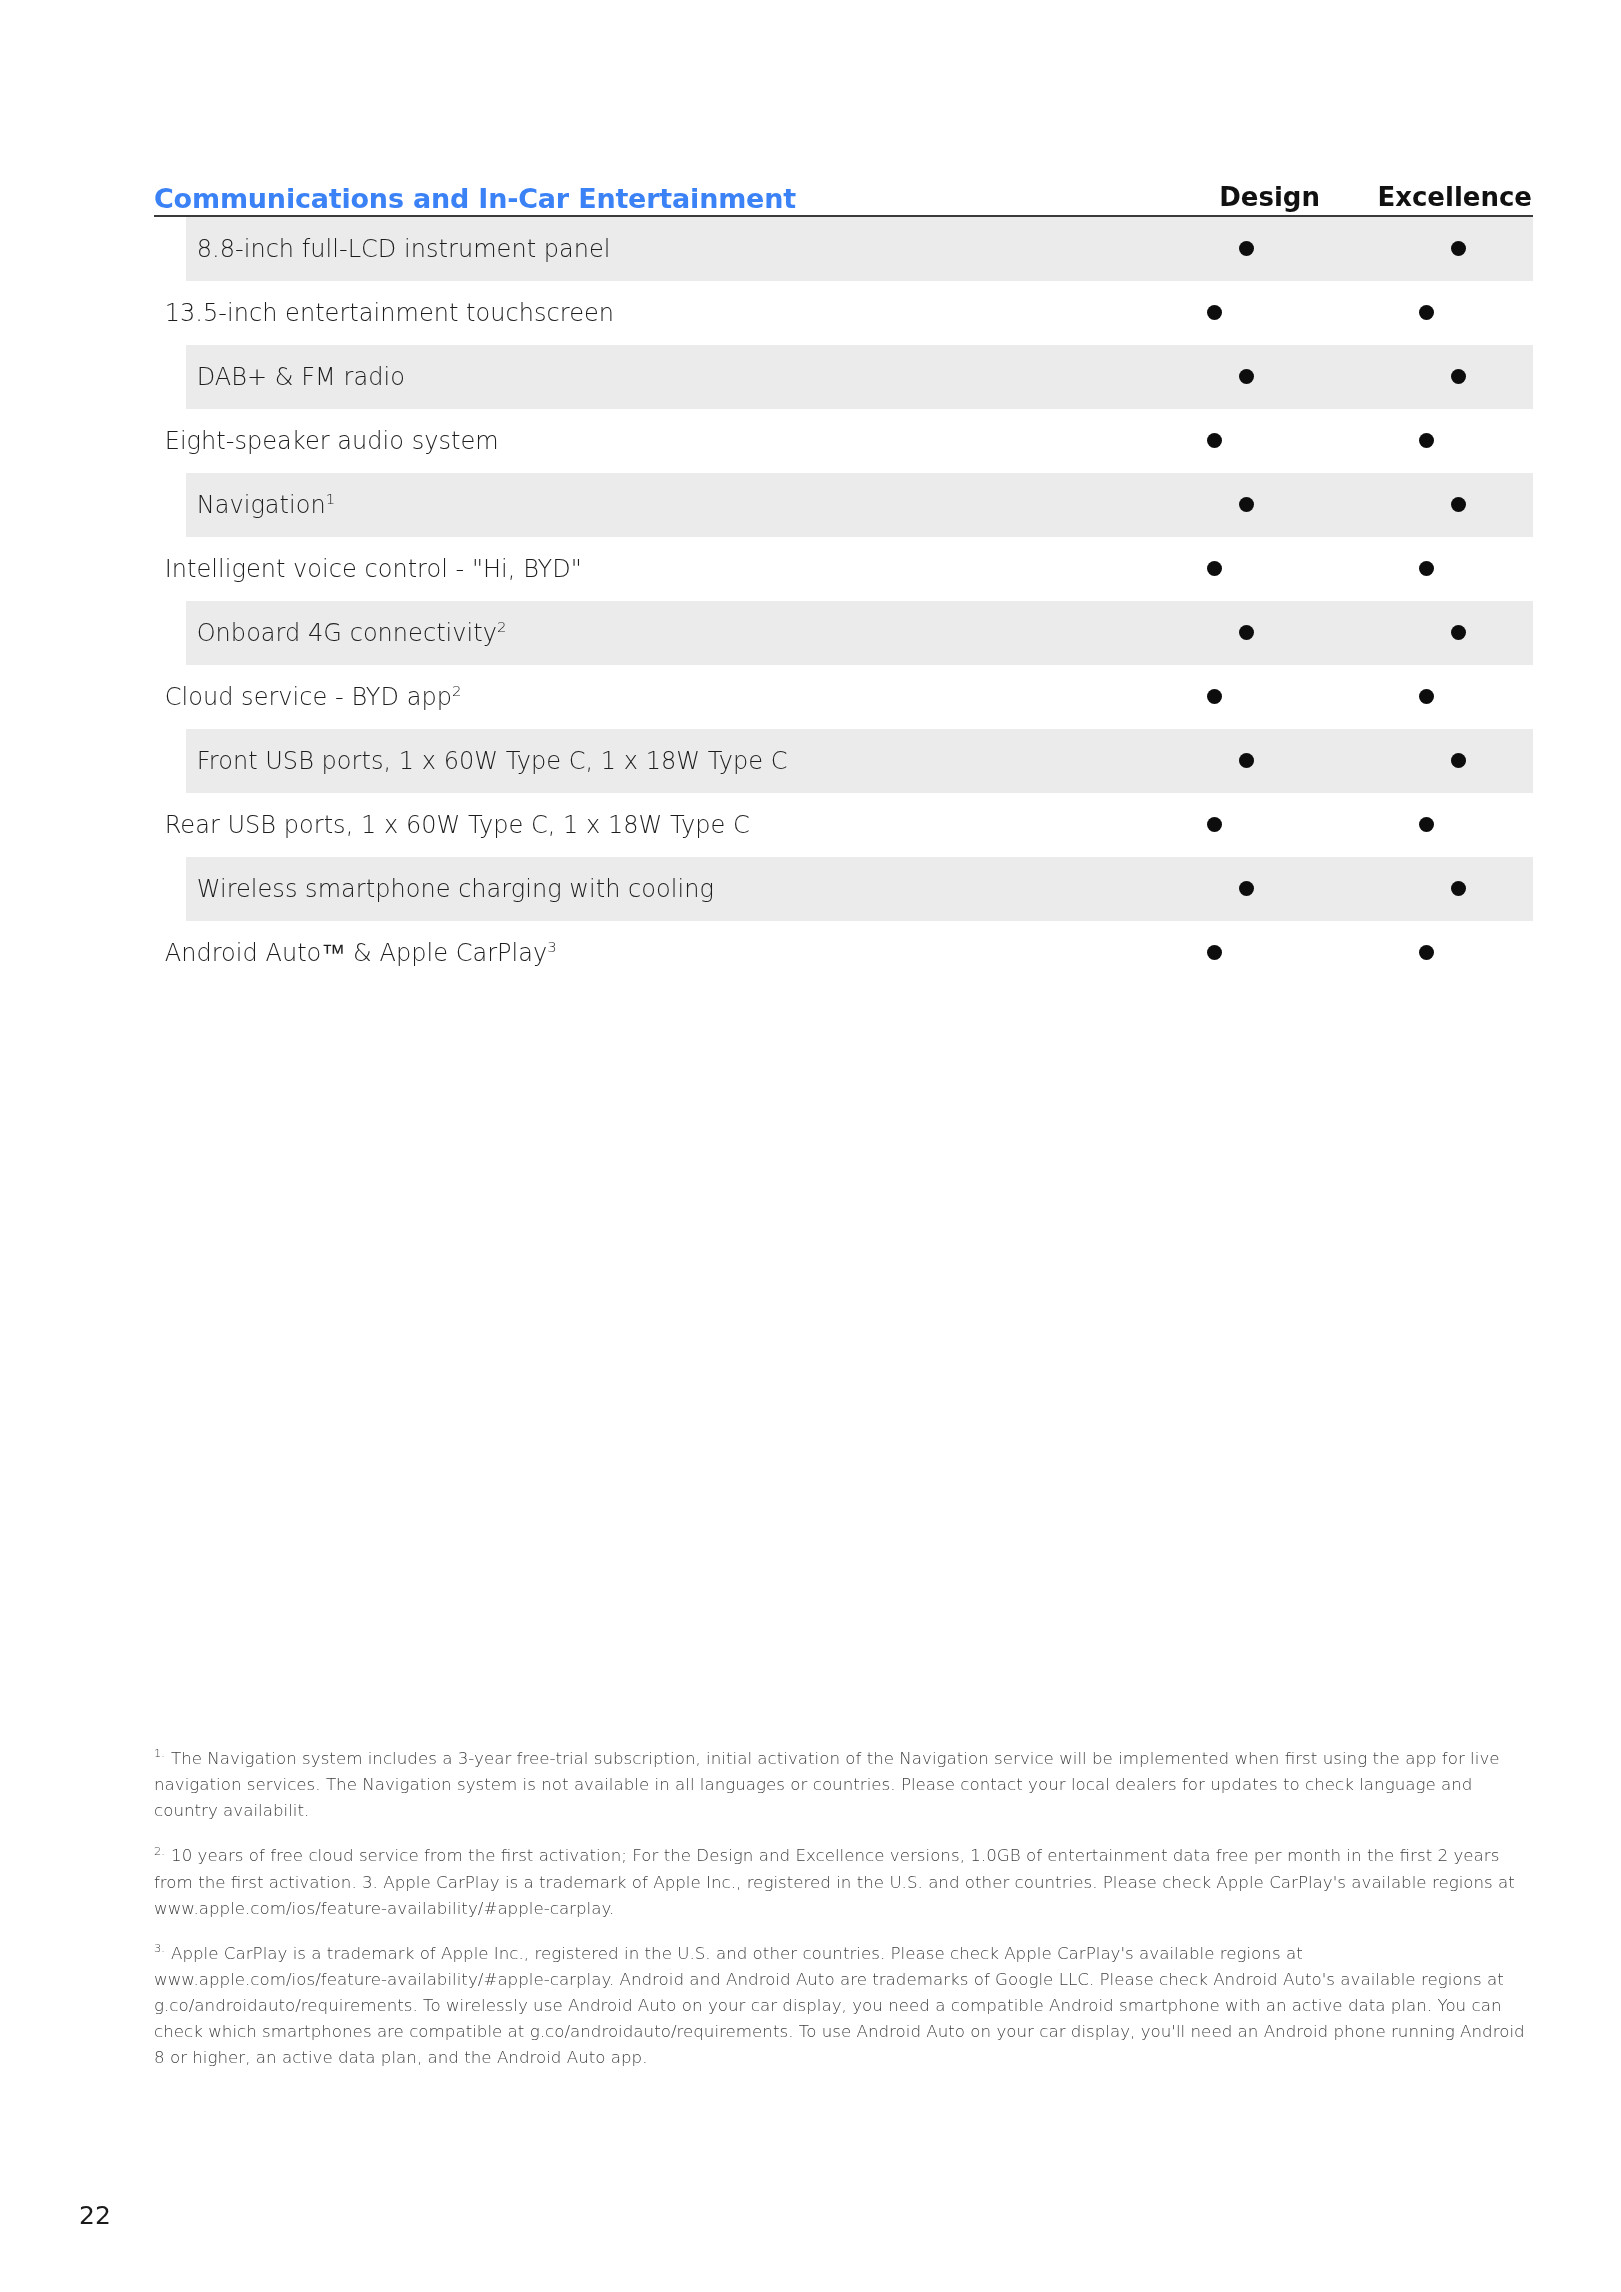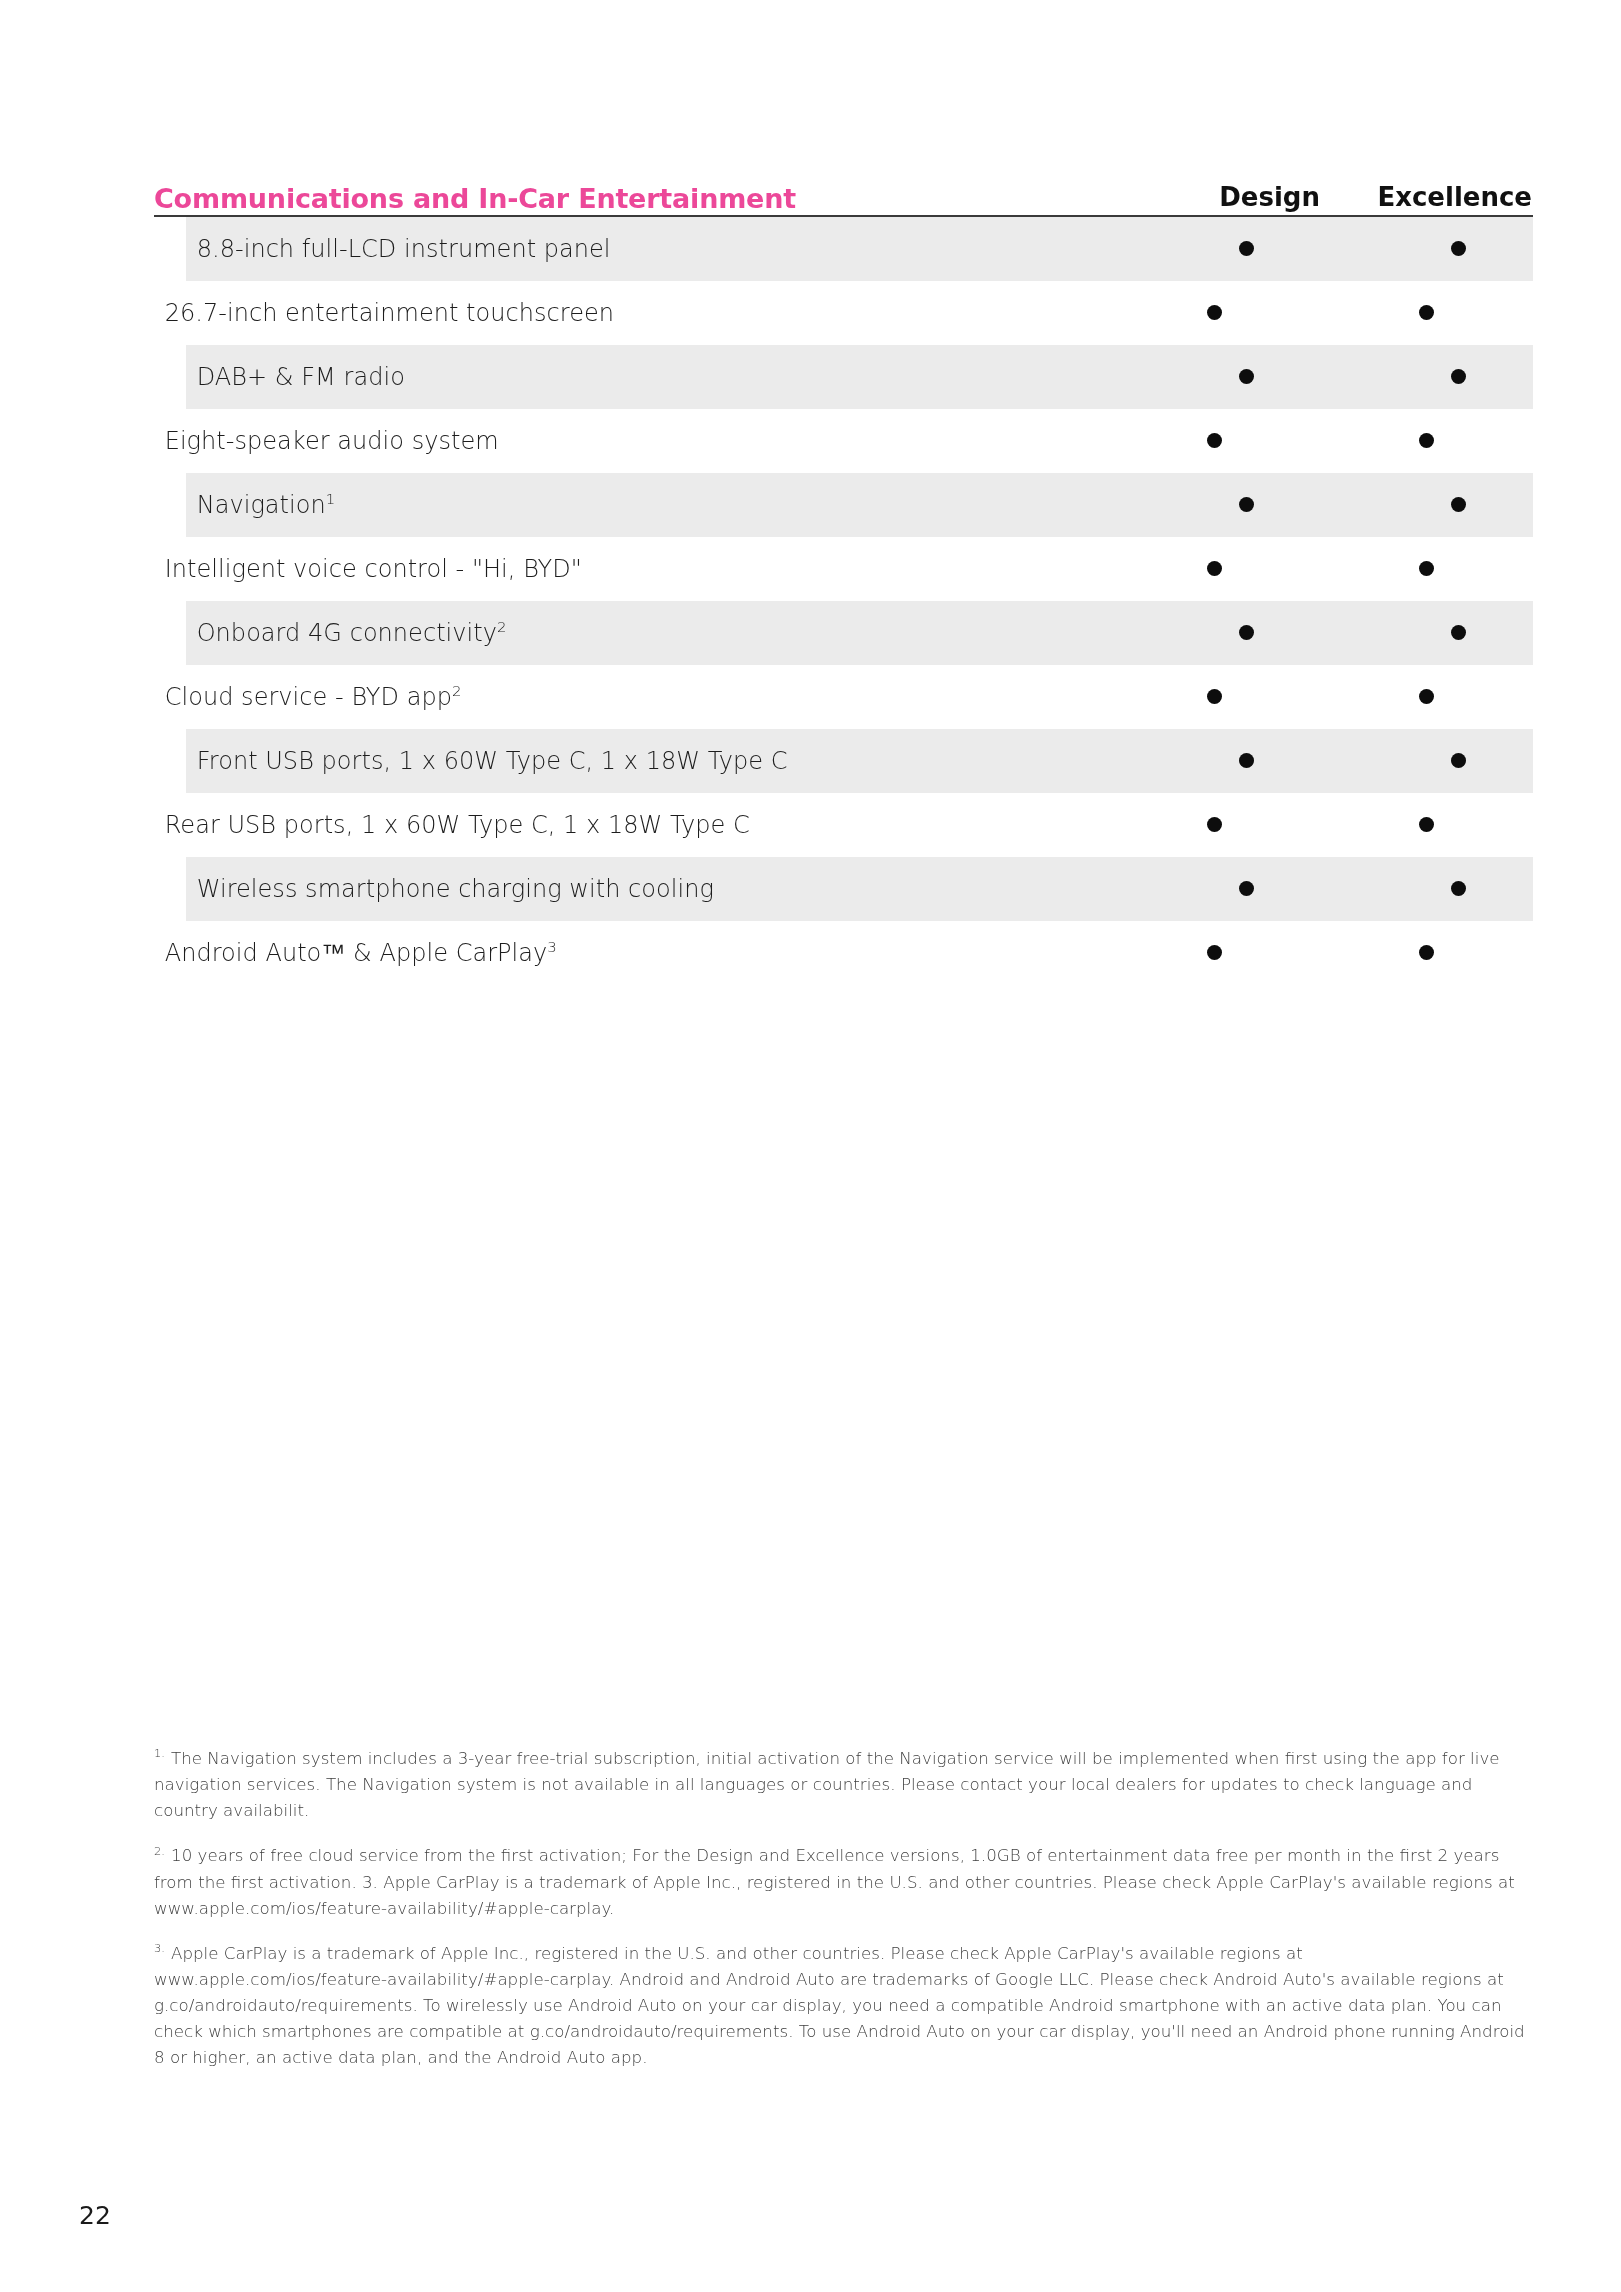--- a/index.html
+++ b/index.html
@@ -34,21 +34,21 @@
   .table-head {
     display: flex;
     align-items: flex-end;
     height: 56px;
     padding: 0;
   }
   .table-head .th-title {
     flex: 0 0 954px;
     font-size: 27px;
     font-weight: bold;
-    color: #ec4899;
+    color: #3b82f6;
     letter-spacing: -0.2px;
     line-height: 1;
     padding-bottom: 2.7px;
   }
   .table-head .th-col {
     flex: 0 0 212px;
     text-align: right;
     font-size: 26px;
     font-weight: bold;
     color: #111111;
@@ -153,21 +153,21 @@
         <div class="trow shaded">
           <div class="cell-label">8.8-inch full-LCD instrument panel</div>
           <div class="cell-mark">
             <span class="dot"></span>
           </div>
           <div class="cell-mark">
             <span class="dot"></span>
           </div>
         </div>
         <div class="trow">
-          <div class="cell-label">26.7-inch entertainment touchscreen</div>
+          <div class="cell-label">13.5-inch entertainment touchscreen</div>
           <div class="cell-mark">
             <span class="dot"></span>
           </div>
           <div class="cell-mark">
             <span class="dot"></span>
           </div>
         </div>
         <div class="trow shaded">
           <div class="cell-label">DAB+ &amp; FM radio</div>
           <div class="cell-mark">

